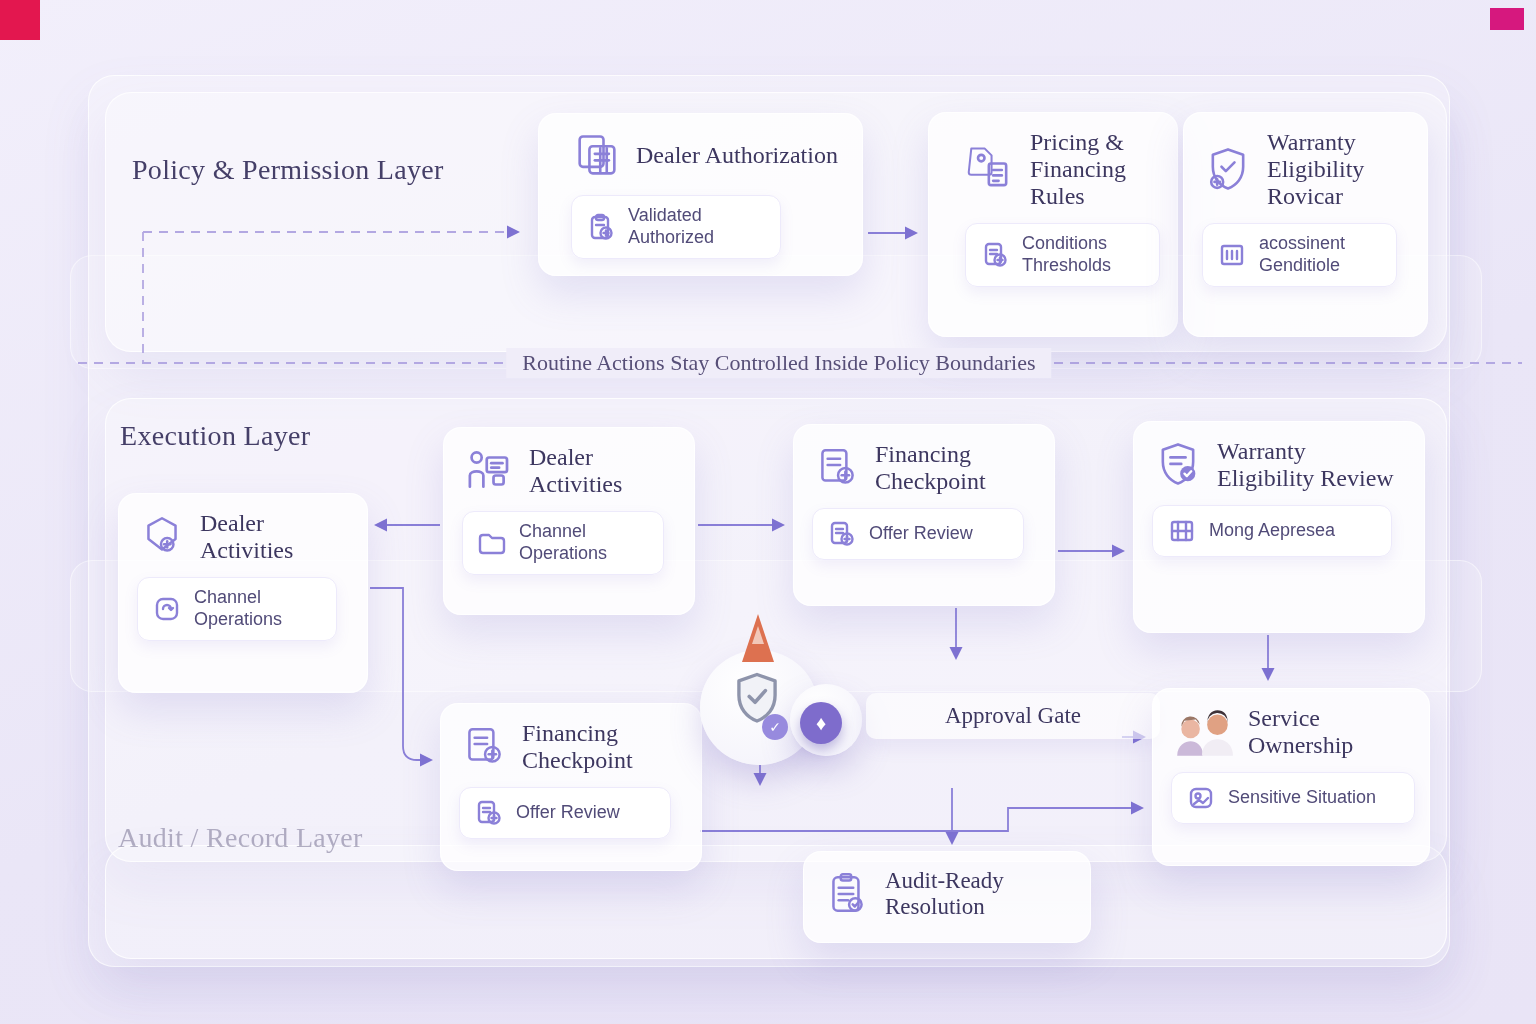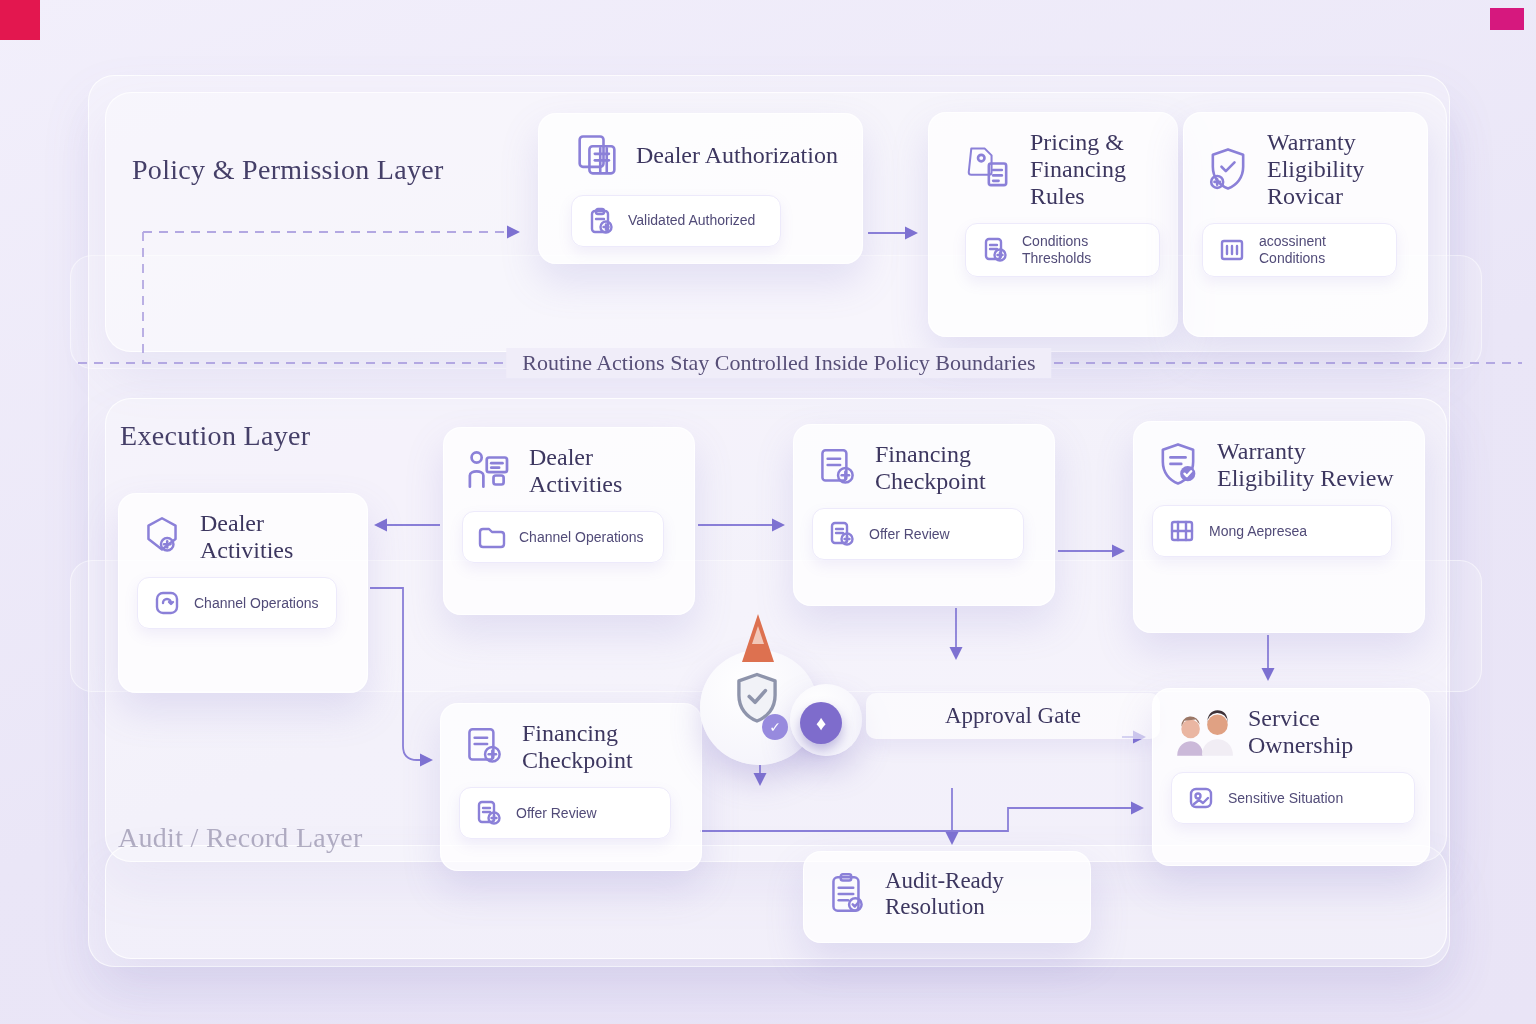--- a/index.html
+++ b/index.html
@@ -22,21 +22,21 @@
   .ltitle{position:absolute;font-family:"Liberation Serif",serif;font-size:28px;color:#453f68;letter-spacing:.3px;z-index:4;}
   .ltitle.audit-t{color:rgba(94,87,124,0.45);}
 
   .card{position:absolute;background:rgba(255,255,255,0.74);border:1.5px solid rgba(255,255,255,0.95);
     border-radius:18px;box-shadow:0 18px 38px rgba(126,111,202,0.17);padding:16px 18px;z-index:3;box-sizing:border-box;}
   .card-head{display:flex;gap:13px;align-items:center;}
   .card-title{font-family:"Liberation Serif",serif;font-size:24px;color:#3d3760;line-height:1.13;}
   .iconb{flex:0 0 auto;display:flex;align-items:center;justify-content:center;}
   .subcard{margin-top:13px;background:rgba(255,255,255,0.88);border:1px solid #edeafb;border-radius:12px;
     padding:9px 13px;display:flex;gap:11px;align-items:center;box-shadow:0 6px 14px rgba(126,111,202,0.10);
-    font-size:14px;color:#514b78;line-height:1.22;box-sizing:border-box;}
+    font-size:18px;color:#514b78;line-height:1.22;box-sizing:border-box;}
   svg.ic{stroke:#8b80d8;fill:none;stroke-width:2.4;stroke-linecap:round;stroke-linejoin:round;}
 
   .divider-label{position:absolute;top:348px;left:50%;transform:translateX(-48%);
     background:#f0edf9;padding:2px 16px;font-family:"Liberation Serif",serif;font-size:22px;color:#574f78;z-index:4;white-space:nowrap;}
 
   .gate-band{position:absolute;left:866px;top:693px;width:294px;height:46px;background:rgba(255,255,255,0.62);
     border-radius:10px;display:flex;align-items:center;justify-content:center;
     font-family:"Liberation Serif",serif;font-size:23px;color:#3d3760;z-index:3;box-shadow:0 8px 18px rgba(126,111,202,0.10);}
 
   .cloud-c{position:absolute;border-radius:50%;background:radial-gradient(circle at 38% 30%,#ffffff,#f2f1fa);box-shadow:0 16px 30px rgba(120,105,190,0.25);z-index:3;}
@@ -165,21 +165,21 @@
     </div>
     <div class="subcard" style="width:195px;">
       <span class="iconb">
         <svg class="ic" width="32" height="32" viewBox="0 0 32 32">
           <rect x="6" y="7" width="20" height="18" rx="2"></rect>
           <line x1="11" y1="12" x2="11" y2="20"></line>
             <line x1="16" y1="12" x2="16" y2="20"></line>
             <line x1="21" y1="12" x2="21" y2="20"></line>
         </svg>
       </span>
-      <span>acossinent Conditions</span>
+      <span>acossinent Genditiole</span>
     </div>
   </div>
 
   <div class="card" style="left:118px;top:493px;width:250px;height:200px;">
     <div class="card-head">
       <span class="iconb">
         <svg class="ic" width="50" height="50" viewBox="0 0 48 48">
           <path d="M24,6 L37,13 V26 L24,36 L11,26 V13 Z"></path>
           <circle cx="29" cy="31" r="6"></circle>
           <line x1="29" y1="28" x2="29" y2="34"></line>

